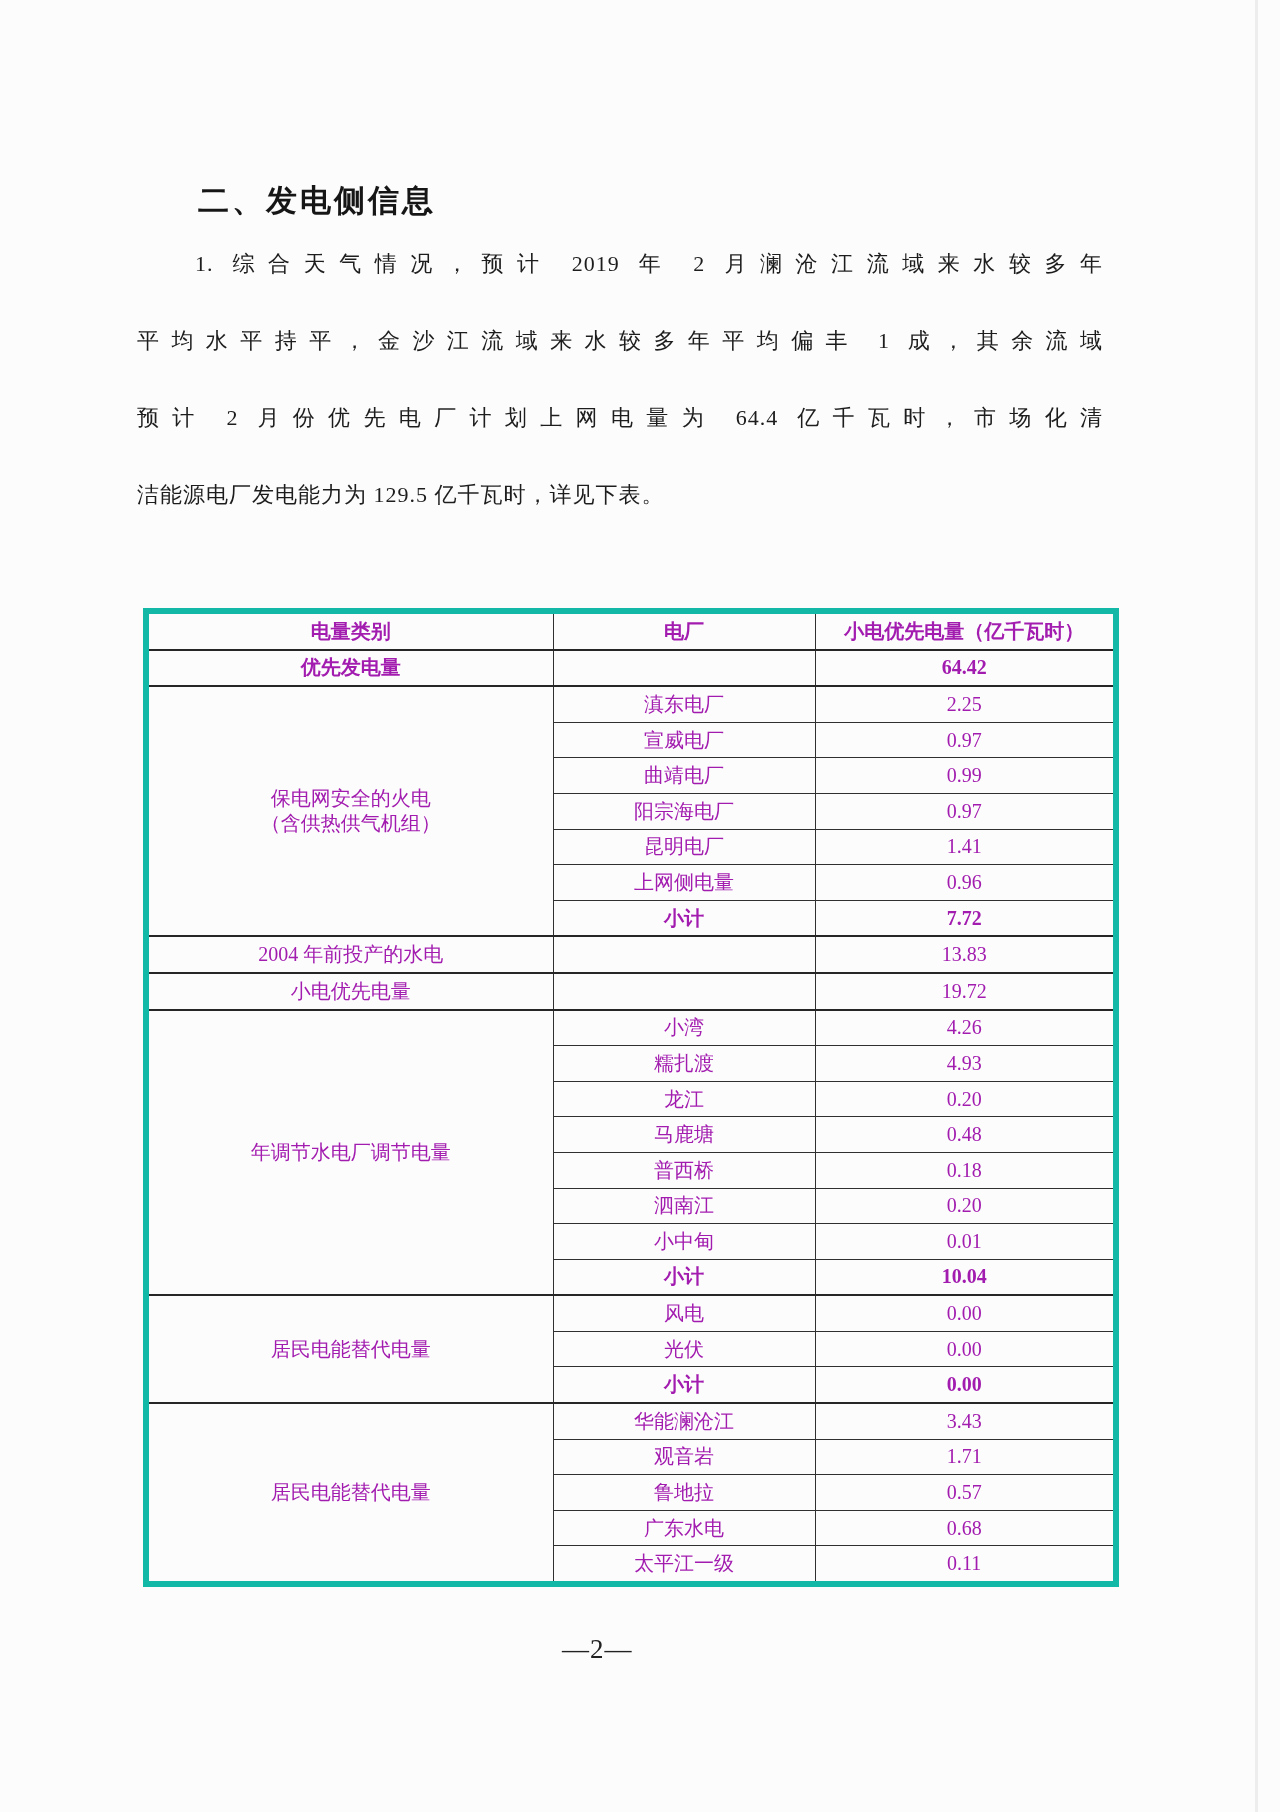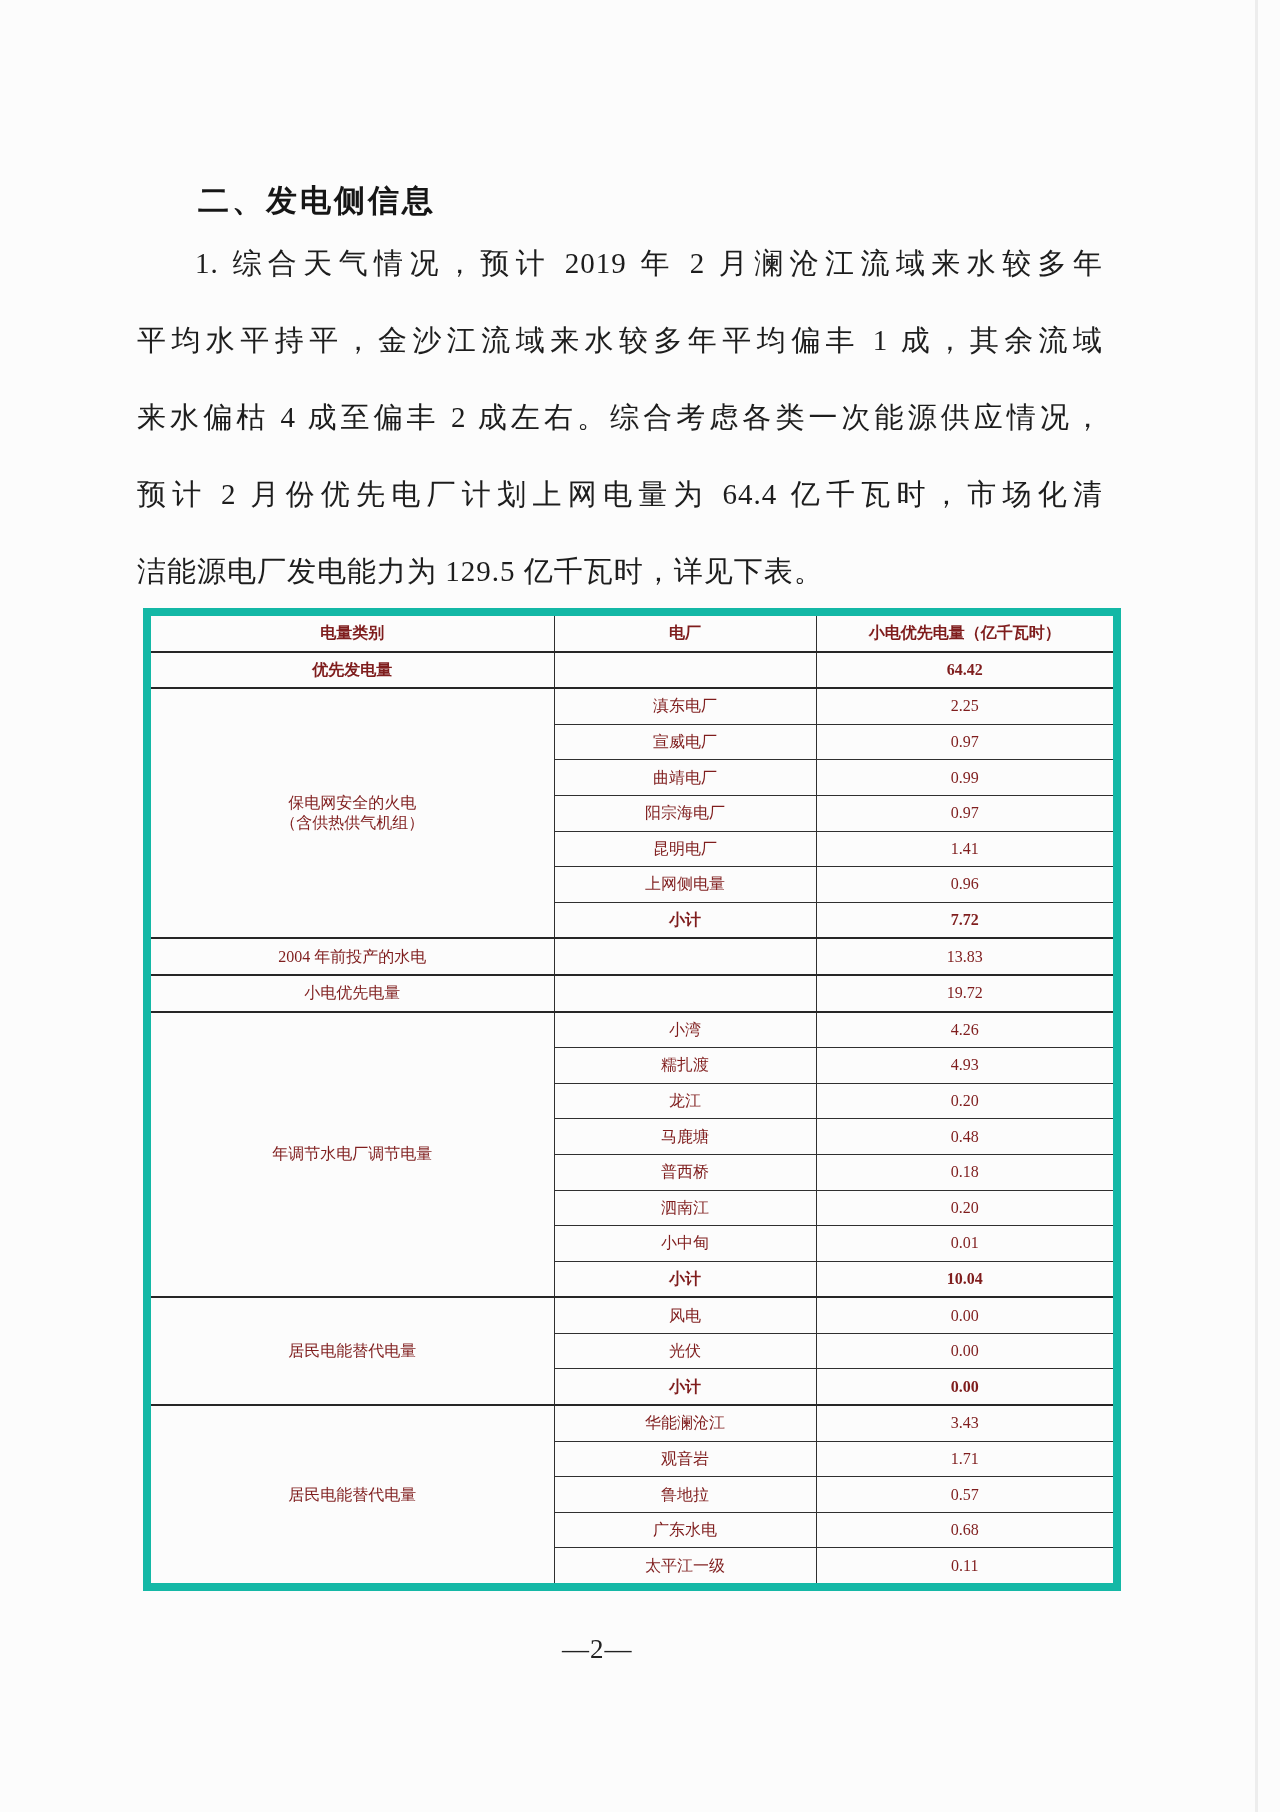--- a/index.html
+++ b/index.html
@@ -41,43 +41,43 @@
     position: absolute;
     left: 137px;
     top: 225px;
     width: 966px;
   }
   .para .line {
     box-sizing: border-box;
     width: 100%;
     height: 77px;
     line-height: 77px;
-    font-size: 29px;
+    font-size: 22px;
     letter-spacing: 1px;
     white-space: nowrap;
     color: #1d1d1d;
   }
   .para .line.justify {
     white-space: normal;
     text-align: justify;
     text-align-last: justify;
   }
   .para .line.indent {
     padding-left: 58px;
   }
   table.doc-table {
     position: absolute;
     left: 143px;
     top: 608px;
     width: 970px;
     border-collapse: collapse;
     table-layout: fixed;
-    border: 8px solid #14b8a6;
-    font-size: 16px;
-    color: #7f1d1d;
+    border: 6px solid #14b8a6;
+    font-size: 20px;
+    color: #a21caf;
   }
   .doc-table th, .doc-table td {
     border: 1px solid #303030;
     text-align: center;
     vertical-align: middle;
     padding: 0;
     height: 34.6px;
     line-height: 1.25;
     overflow: hidden;
   }
@@ -110,21 +110,20 @@
 <body>
 
 <div class="page">
   <div class="scan-edge"></div>
 
   <h1 class="heading">二、发电侧信息</h1>
 
   <div class="para" id="para">
       <div class="line indent justify">1. 综合天气情况，预计 2019 年 2 月澜沧江流域来水较多年</div>
       <div class="line justify">平均水平持平，金沙江流域来水较多年平均偏丰 1 成，其余流域</div>
-      <div class="line justify">来水偏枯 4 成至偏丰 2 成左右。综合考虑各类一次能源供应情况，</div>
       <div class="line justify">预计 2 月份优先电厂计划上网电量为 64.4 亿千瓦时，市场化清</div>
       <div class="line">洁能源电厂发电能力为 129.5 亿千瓦时，详见下表。</div>
     </div>
 
   <table class="doc-table">
     <colgroup>
       <col style="width:407px">
       <col style="width:262px">
       <col style="width:301px">
     </colgroup>

